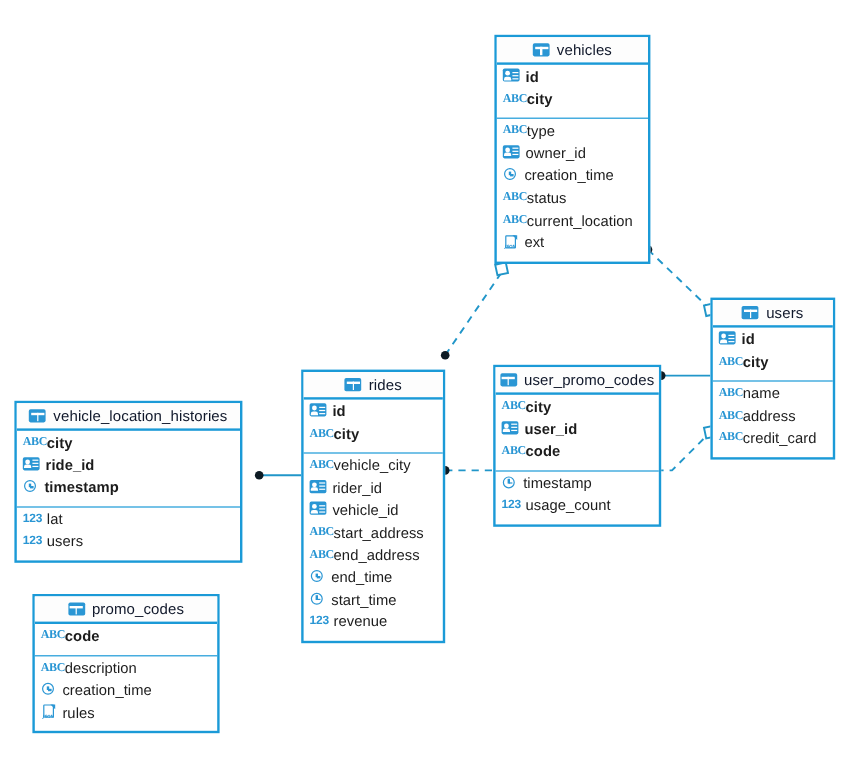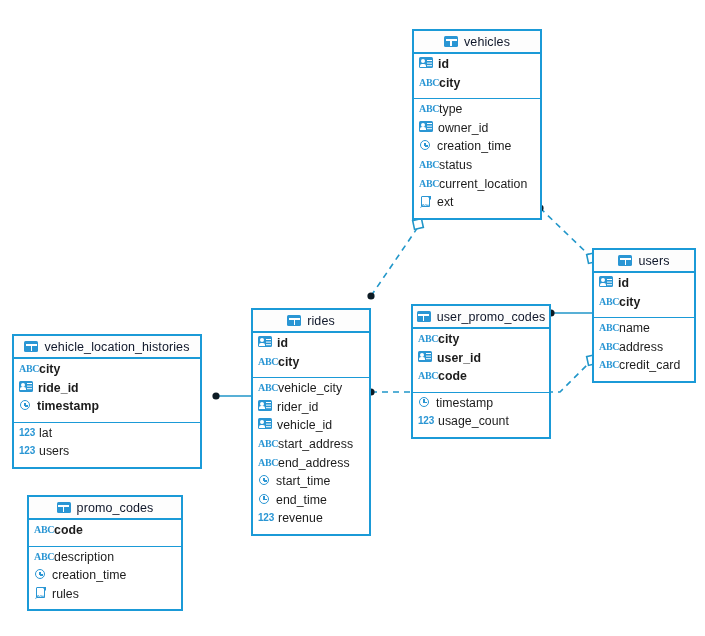--- a/index.html
+++ b/index.html
@@ -283,27 +283,27 @@
           <span class="col-name">start_address</span>
         </div>
         <div class="row">
           <span class="ic-abc">ABC</span>
           <span class="col-name">end_address</span>
         </div>
         <div class="row">
           <span class="ic-clock">
             <i></i>
           </span>
+          <span class="col-name">end_time</span>
+        </div>
+        <div class="row">
+          <span class="ic-clock">
+            <i></i>
+          </span>
           <span class="col-name">start_time</span>
-        </div>
-        <div class="row">
-          <span class="ic-clock">
-            <i></i>
-          </span>
-          <span class="col-name">end_time</span>
         </div>
         <div class="row">
           <span class="ic-num">123</span>
           <span class="col-name">revenue</span>
         </div>
       </div>
     </div>
     <div class="table" style="left: 12px; top: 334px; width: 190px;">
       <div class="t-header">
         <span class="ic-tbl"></span>

